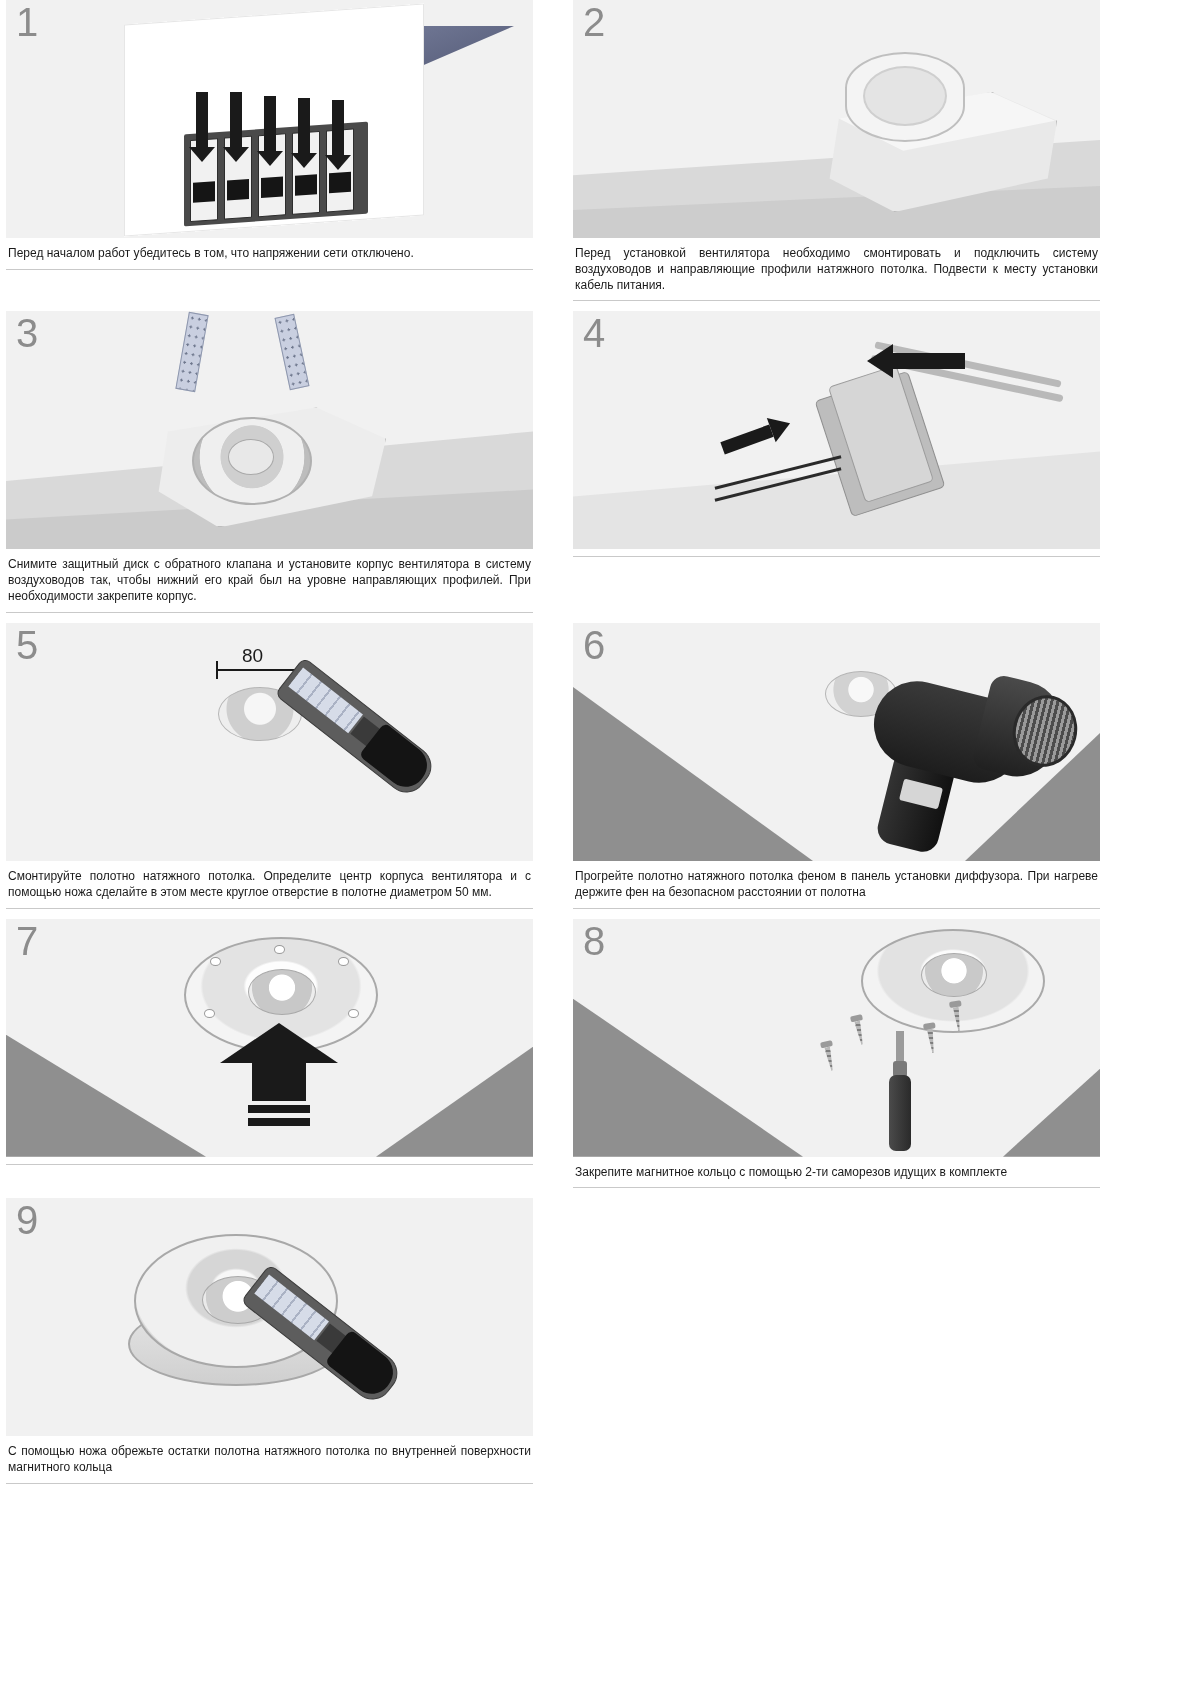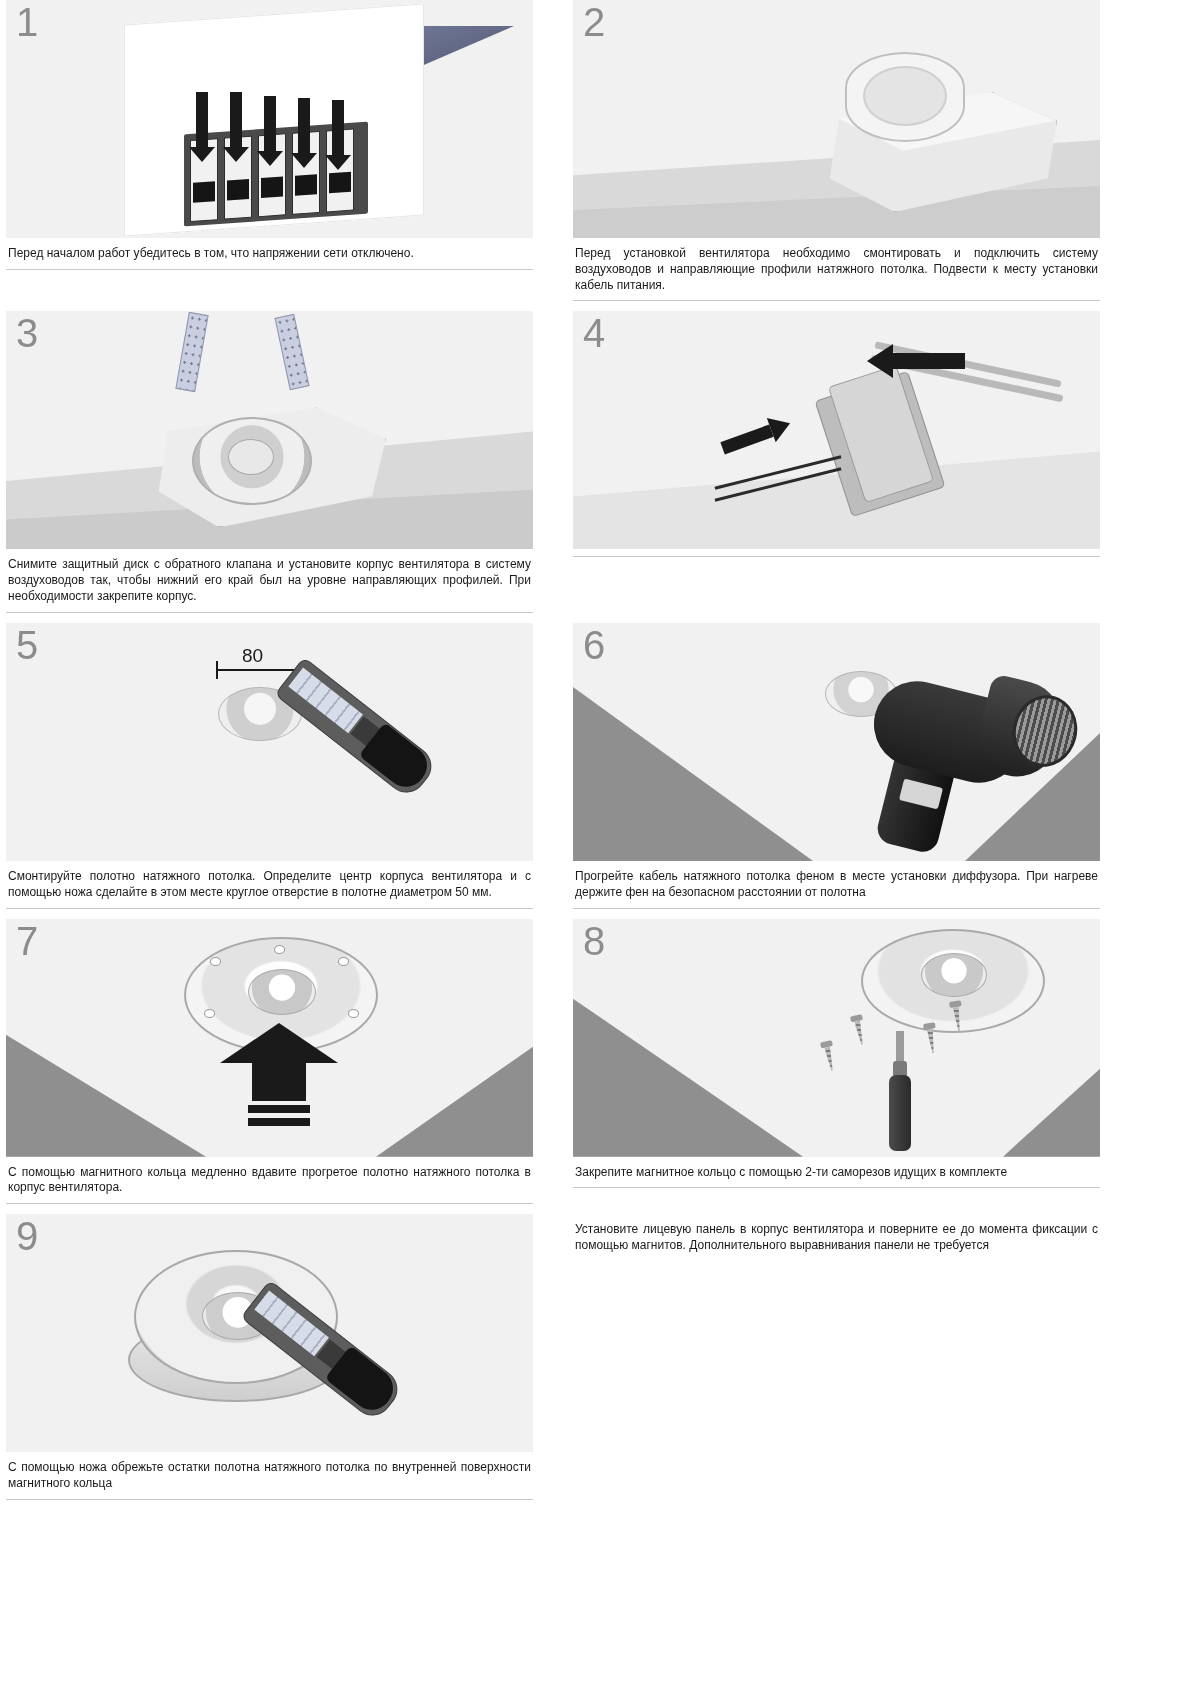--- a/index.html
+++ b/index.html
@@ -525,21 +525,21 @@
         <div class="diag-dark" style="left:0; top:64px; width:240px; height:174px; clip-path:polygon(0 0,0 100%,100% 100%);"></div>
         <div class="diag-dark" style="left:392px; top:110px; width:135px; height:128px; clip-path:polygon(100% 0,100% 100%,0 100%);"></div>
         <div class="s6-diff"></div>
         <div class="dryer-handle"></div>
         <div class="dryer-switch"></div>
         <div class="dryer-body"></div>
         <div class="dryer-nozzle"></div>
         <div class="dryer-grille"></div>
         <div class="step-num">6</div>
       </div>
-      <div class="caption">Прогрейте кабель натяжного потолка феном в месте установки диффузора. При нагреве держите фен на безопасном расстоянии от полотна</div>
+      <div class="caption">Прогрейте полотно натяжного потолка феном в панель установки диффузора. При нагреве держите фен на безопасном расстоянии от полотна</div>
       <div class="sep"></div>
     </div>
 
     <div class="step left">
       <div class="figure">
         <div class="diag-dark" style="left:0; top:116px; width:200px; height:122px; clip-path:polygon(0 0,0 100%,100% 100%);"></div>
         <div class="diag-dark" style="left:370px; top:128px; width:157px; height:110px; clip-path:polygon(100% 0,100% 100%,0 100%);"></div>
         <div class="ring-plate">
           <span class="hub"></span>
           <span class="ring-hole" style="left:24px; top:18px;"></span>
@@ -550,21 +550,20 @@
           <span class="ring-hole" style="left:18px; top:70px;"></span>
         </div>
         <div class="up-arrow">
           <span class="head"></span>
             <span class="stem"></span>
             <span class="l1"></span>
             <span class="l2"></span>
         </div>
         <div class="step-num">7</div>
       </div>
-      <div class="caption">С помощью магнитного кольца медленно вдавите прогретое полотно натяжного потолка в корпус вентилятора.</div>
       <div class="sep"></div>
     </div>
 
     <div class="step right">
       <div class="figure">
         <div class="diag-dark" style="left:0; top:80px; width:230px; height:158px; clip-path:polygon(0 0,0 100%,100% 100%);"></div>
         <div class="diag-dark" style="left:430px; top:150px; width:97px; height:88px; clip-path:polygon(100% 0,100% 100%,0 100%);"></div>
         <div class="s8-plate">
           <span class="hub"></span>
         </div>
@@ -607,18 +606,17 @@
           <span class="blade2"></span>
           <span class="grip"></span>
         </div>
         <div class="step-num">9</div>
       </div>
       <div class="caption">С помощью ножа обрежьте остатки полотна натяжного потолка по внутренней поверхности магнитного кольца</div>
       <div class="sep"></div>
     </div>
 
     <div class="step right">
-      <div class="caption">Установите лицевую панель в корпус вентилятора и поверните ее до момента фиксации с помощью магнитов. Дополнительного выравнивания панели не требуется</div>
       <div class="sep" style="visibility:hidden"></div>
     </div>
 
   </div>
 </div>
 
 </body></html>

